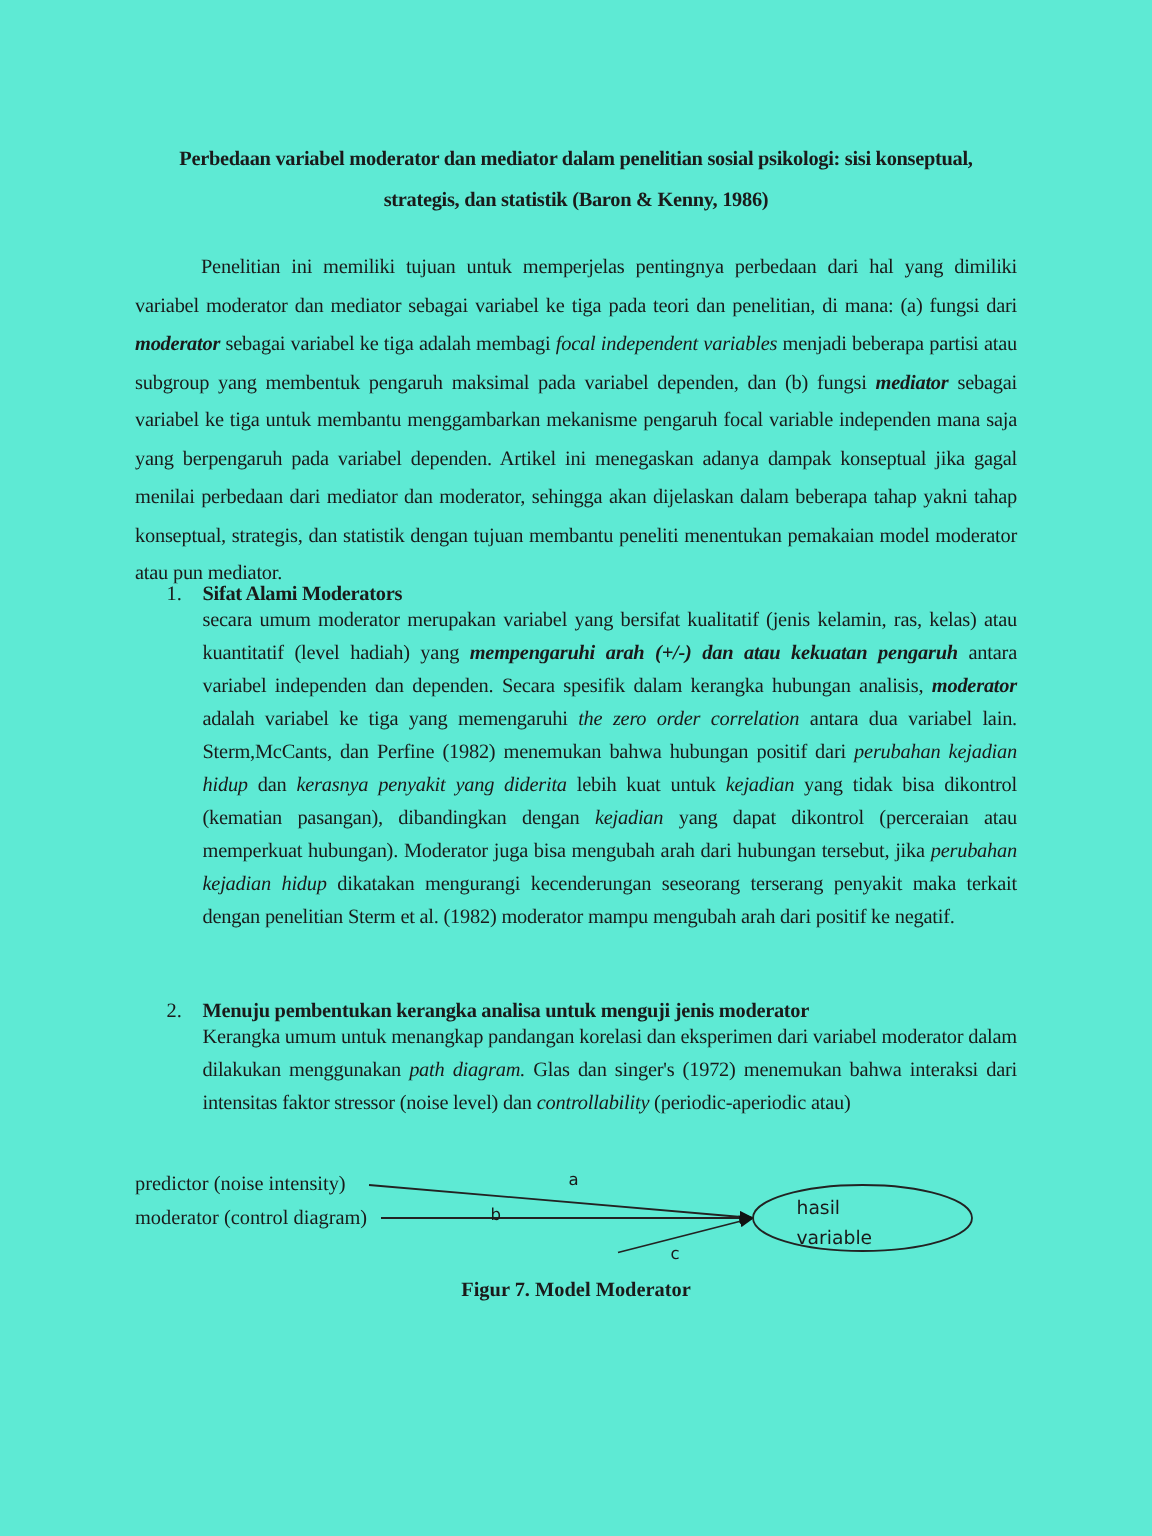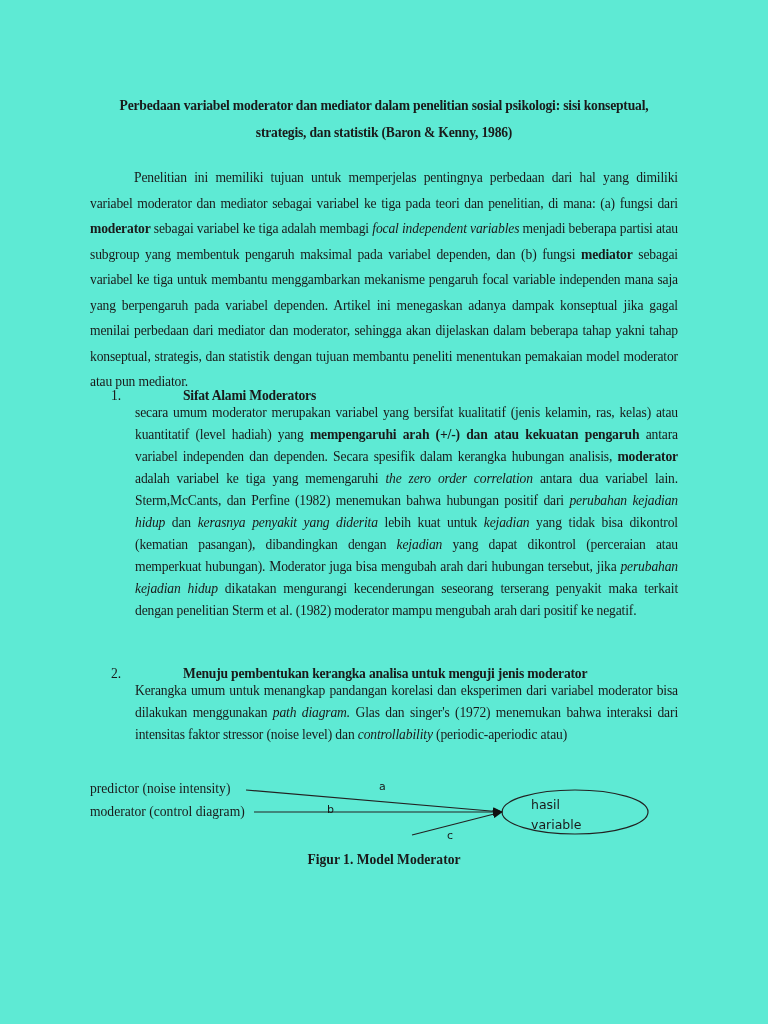--- a/index.html
+++ b/index.html
@@ -6,24 +6,24 @@
   body { width:768px; height:1024px; position:relative; overflow:hidden;
          font-family:"Liberation Serif","DejaVu Serif",serif; color:#1a1a1a; }
   .page { position:absolute; left:0; top:0; width:768px; height:1024px; background:#5eead4; }
   .title { position:absolute; left:90px; width:588px; top:92px; text-align:center;
            font-weight:bold; font-size:13.6px; line-height:27px; letter-spacing:-0.2px; }
   .para { position:absolute; left:90px; width:588px; top:165px; font-size:13.6px;
           line-height:25.5px; text-align:justify; text-indent:44px; letter-spacing:-0.15px; }
   .list-item { position:absolute; left:90px; width:588px; font-size:13.6px; }
   .list-head { position:relative; height:17px; line-height:17px; }
   .list-num { position:absolute; left:21px; top:0; }
-  .list-heading { position:absolute; left:45px; top:0; font-weight:bold; white-space:nowrap; letter-spacing:-0.2px;margin-left:48px; }
+  .list-heading { position:absolute; left:45px; top:0; font-weight:bold; white-space:nowrap; letter-spacing:-0.2px; }
   .list-body { margin-left:45px; width:543px; line-height:22px; text-align:justify;
                letter-spacing:-0.15px; margin-top:-2px; }
-  b { font-weight:bold; }
+  b { font-weight:bold;font-style:italic; }
   i { font-style:italic; }
   .diagram { position:absolute; left:0; top:770px; width:768px; height:80px; }
   .dlabel { position:absolute; left:90px; font-size:13.6px; white-space:nowrap; line-height:16px; }
   .edge-label { position:absolute; font-family:"DejaVu Sans","Liberation Sans",sans-serif; font-size:11px; line-height:12px; }
   .node-label { position:absolute; font-family:"DejaVu Sans","Liberation Sans",sans-serif; font-size:12.5px; line-height:15px; }
   .caption { position:absolute; left:0; width:768px; top:852px; text-align:center; font-weight:bold; font-size:13.6px; }
   svg { position:absolute; left:0; top:0; }
 </style>
 </head>
 <body>
@@ -43,21 +43,21 @@
       <span class="list-heading">Sifat Alami Moderators</span>
     </div>
     <div class="list-body"><span>secara umum moderator merupakan variabel yang bersifat kualitatif (jenis kelamin, ras, kelas) atau kuantitatif (level hadiah) yang </span><b>mempengaruhi arah (+/-) dan atau kekuatan pengaruh</b><span> antara variabel independen dan dependen. Secara spesifik  dalam kerangka hubungan analisis, </span><b>moderator</b><span> adalah variabel ke tiga yang memengaruhi </span><i>the zero order correlation</i><span> antara dua variabel lain. Sterm,McCants, dan Perfine (1982) menemukan bahwa hubungan positif dari </span><i>perubahan kejadian hidup</i><span> dan </span><i>kerasnya penyakit yang diderita</i><span> lebih kuat untuk </span><i>kejadian</i><span> yang tidak bisa dikontrol (kematian  pasangan), dibandingkan dengan </span><i>kejadian</i><span> yang dapat dikontrol (perceraian atau memperkuat hubungan). Moderator juga bisa mengubah arah dari hubungan tersebut, jika </span><i>perubahan kejadian hidup</i><span> dikatakan mengurangi kecenderungan seseorang terserang penyakit maka terkait dengan penelitian Sterm et al. (1982) moderator mampu mengubah arah dari positif ke negatif.</span></div>
   </div>
 
   <div class="list-item" style="top:665px;">
     <div class="list-head">
       <span class="list-num">2.</span>
       <span class="list-heading">Menuju pembentukan kerangka analisa untuk menguji jenis moderator</span>
     </div>
-    <div class="list-body"><span>Kerangka umum untuk menangkap pandangan korelasi dan eksperimen dari variabel moderator bisa dilakukan menggunakan </span><i>path diagram.</i><span> Glas dan singer's (1972) menemukan bahwa interaksi dari intensitas faktor stressor (noise level) dan </span><i>controllability</i><span> (periodic-aperiodic atau)</span></div>
+    <div class="list-body"><span>Kerangka umum untuk menangkap pandangan korelasi dan eksperimen dari variabel moderator dalam dilakukan menggunakan </span><i>path diagram.</i><span> Glas dan singer's (1972) menemukan bahwa interaksi dari intensitas faktor stressor (noise level) dan </span><i>controllability</i><span> (periodic-aperiodic atau)</span></div>
   </div>
 
   <div class="diagram">
     <svg width="768" height="80" viewBox="0 0 768 80">
       <defs>
         <marker id="arrowhead" markerWidth="10" markerHeight="8" refX="9" refY="4" orient="auto" markerUnits="userSpaceOnUse">
           <path d="M0,0 L10,4 L0,8 Z" fill="#111"></path>
         </marker>
       </defs>
       <line x1="246" y1="20" x2="502" y2="42" stroke="#222" stroke-width="1.2" marker-end="url(#arrowhead)"></line>
@@ -70,14 +70,14 @@
     <div class="dlabel" style="top:34px;">moderator (control diagram)</div>
 
     <div class="edge-label" style="left:379px; top:11px;">a</div>
     <div class="edge-label" style="left:327px; top:34px;">b</div>
     <div class="edge-label" style="left:447px; top:60px;">c</div>
 
     <div class="node-label" style="left:531px; top:27px;">hasil</div>
     <div class="node-label" style="left:531px; top:47px;">variable</div>
   </div>
 
-  <div class="caption">Figur 1. Model Moderator</div>
+  <div class="caption">Figur 7. Model Moderator</div>
 </div>
 
 </body></html>

